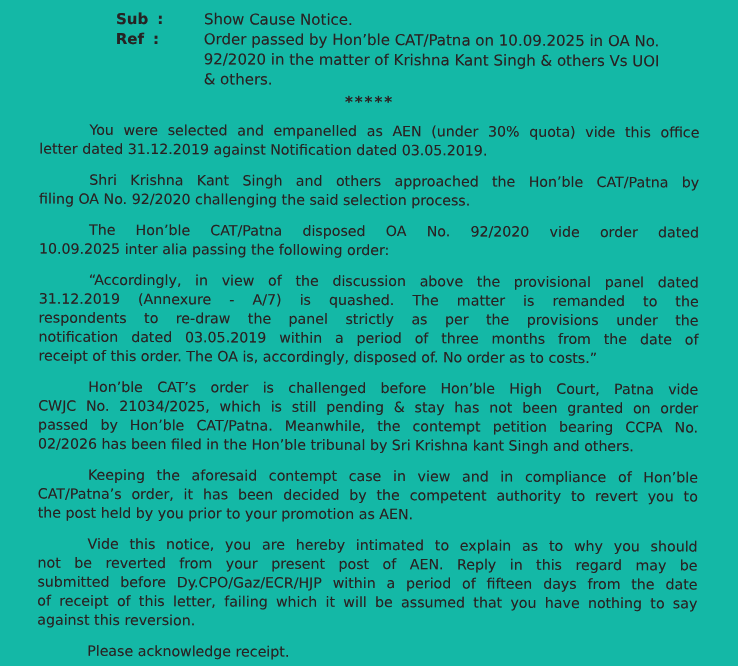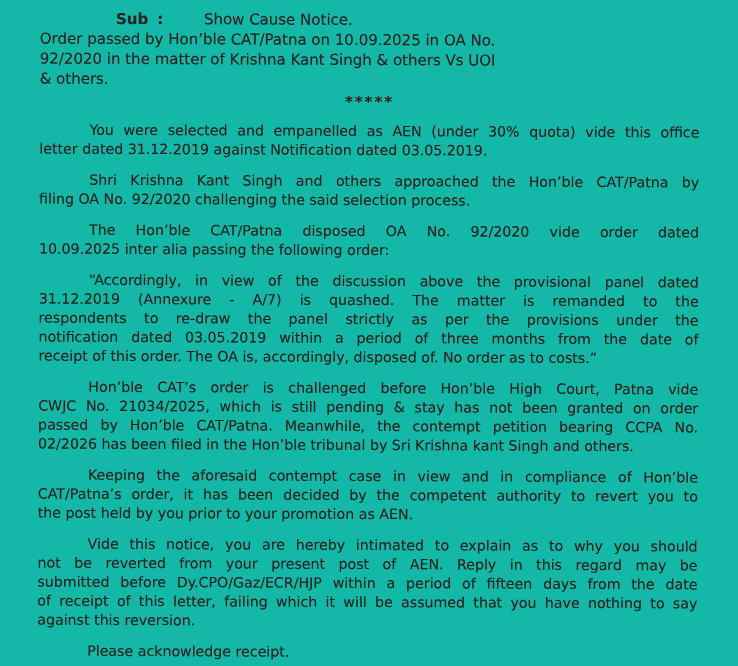--- a/index.html
+++ b/index.html
@@ -90,20 +90,21 @@
 
 <div class="page">
   <div class="content">
 
     <div class="hdr-row">
       <div class="hdr-label"><span>Sub</span><span class="colon">:</span></div>
       <div class="hdr-value">Show Cause Notice.</div>
     </div>
 
     <div class="hdr-row">
+      <div class="hdr-label"><span>Ref</span><span class="colon">:</span></div>
       <div class="hdr-value">
         <div class="ref-line">Order passed by Hon’ble CAT/Patna on 10.09.2025 in OA No.</div>
         <div class="ref-line">92/2020 in the matter of Krishna Kant Singh &amp; others Vs UOI</div>
         <div class="ref-line">&amp; others.</div>
       </div>
     </div>
 
     <div class="separator">*****</div>
 
     <div class="paras">

